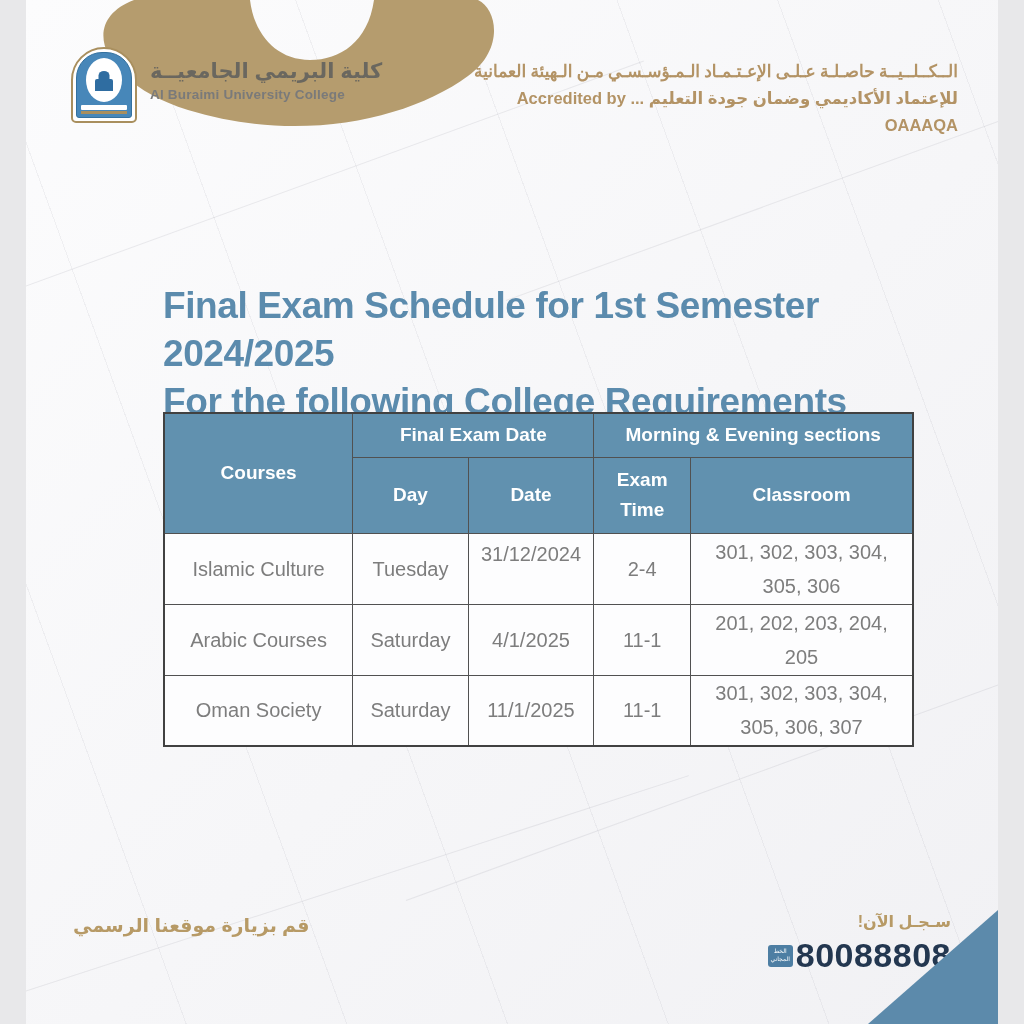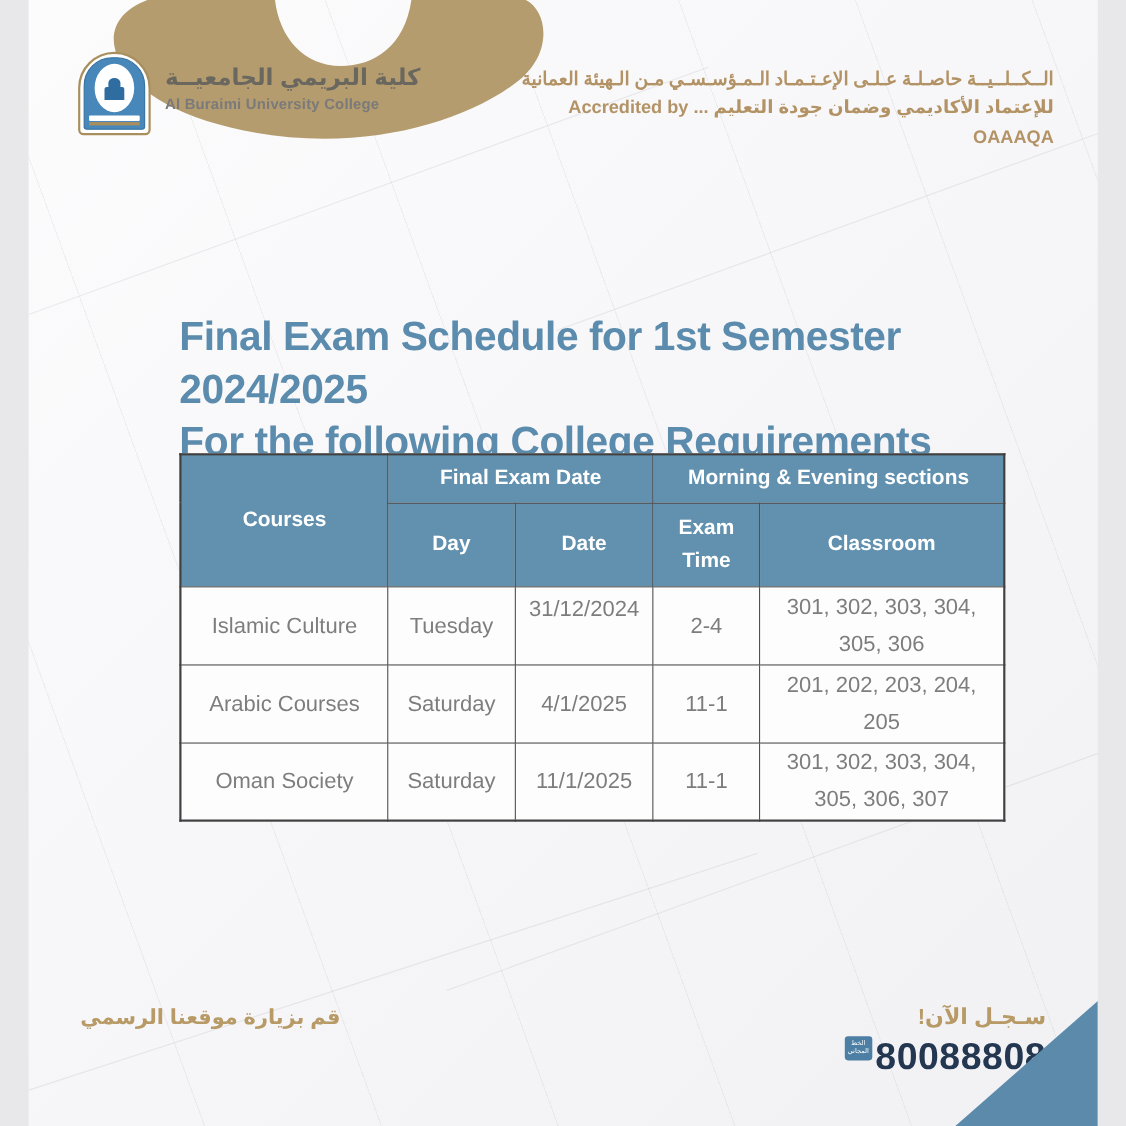--- a/index.html
+++ b/index.html
@@ -51,22 +51,22 @@
 
   
   .footer-left{position:absolute;left:47px;top:914px;}
   .visit-ar{direction:rtl;text-align:center;font-size:19px;font-weight:700;color:#b79a66;line-height:1.3;}
   .site-line{display:flex;align-items:center;gap:7px;margin-top:8px;color:#5d8cb0;font-size:21.5px;font-weight:600;}
   .site-line .sep{font-weight:400;}
   .x-glyph{font-weight:800;font-size:20px;letter-spacing:-1px;}
   .icon-wrap{display:inline-flex;align-items:center;}
 
   .footer-right{position:absolute;right:47px;top:912px;text-align:right;}
-  .register-ar{direction:rtl;font-size:20px;font-weight:700;color:#b79a66;}
-  .phone-line{direction:rtl;display:flex;align-items:flex-start;gap:3px;justify-content:flex-start;margin-top:5px;}
+  .register-ar{direction:rtl;font-size:16px;font-weight:700;color:#b79a66;}
+  .phone-line{direction:rtl;display:flex;align-items:center;gap:3px;justify-content:flex-start;margin-top:5px;}
   .tollfree-badge{width:25px;height:22px;background:#4d7ea3;border-radius:3px;color:#fff;font-size:6px;line-height:1.25;display:flex;align-items:center;justify-content:center;text-align:center;direction:rtl;}
   .phone-number{direction:ltr;font-size:34px;font-weight:700;color:#233750;letter-spacing:0.5px;}
 
   .corner-triangle{position:absolute;right:0;bottom:0;width:0;height:0;border-left:130px solid transparent;border-bottom:114px solid #5c8aab;}
 
   .hairline{position:absolute;height:1px;background:rgba(140,140,155,0.16);transform-origin:left center;}
 </style>
 </head>
 <body>
 

